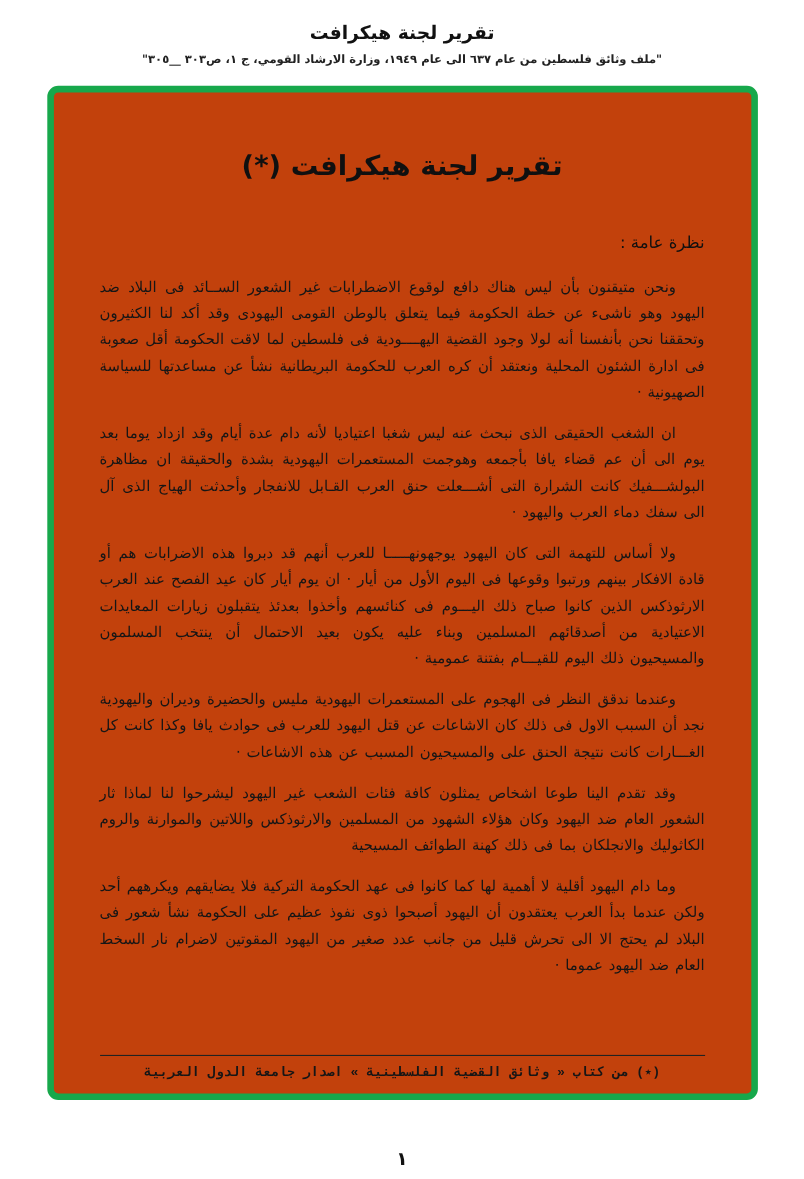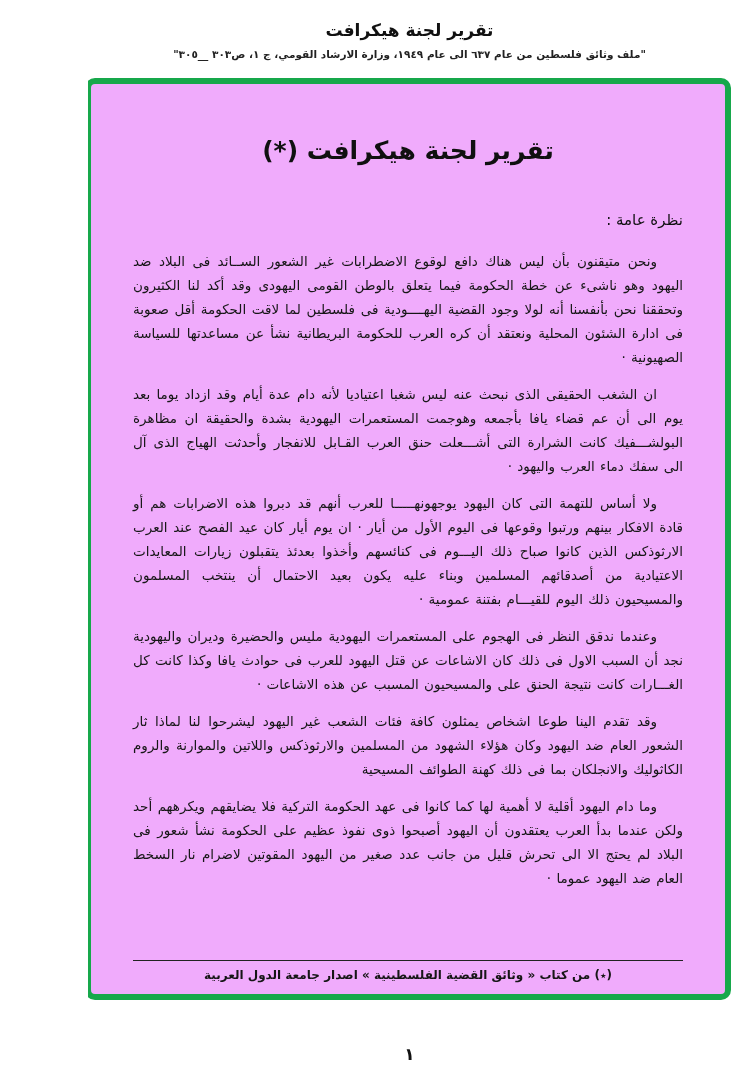--- a/index.html
+++ b/index.html
@@ -3,21 +3,21 @@
 <meta charset="utf-8">
 <style>
   html, body {
     margin: 0;
     padding: 0;
     background: #ffffff;
     font-family: "DejaVu Sans", "Liberation Serif", sans-serif;
   }
   .sheet {
     position: relative;
-    width: 643px;
+    width: 731px;
     height: 1072px;
     background: #ffffff;
     overflow: hidden;
     direction: rtl;
   }
   
   .page-header {
     text-align: center;
     padding-top: 20px;
   }
@@ -36,21 +36,21 @@
   }
   
   .green-frame {
     position: relative;
     box-sizing: border-box;
     width: 646px;
     height: 922px;
     margin: 18px auto 0 auto;
     border: 6px solid #17a84b;
     border-radius: 10px;
-    background: #f0abfc;
+    background: #c2410c;
     padding: 26px 42px 70px 42px;
     overflow: hidden;
   }
   .doc-title {
     text-align: center;
     font-size: 25px;
     font-weight: bold;
     color: #101010;
     margin: 26px 0 46px 0;
   }
@@ -69,20 +69,21 @@
     text-indent: 26px;
     margin: 0 0 13px 0;
     word-spacing: 1px;
   }
   
   .footnote-wrap {
     position: absolute;
     right: 42px;
     left: 42px;
     bottom: 12px;
+    font-family: Liberation Mono, monospace;
   }
   .footnote-rule {
     border-top: 1.5px solid #222222;
     width: 100%;
     margin-bottom: 7px;
   }
   .footnote-text {
     font-size: 12px;
     font-weight: bold;
     color: #161616;

